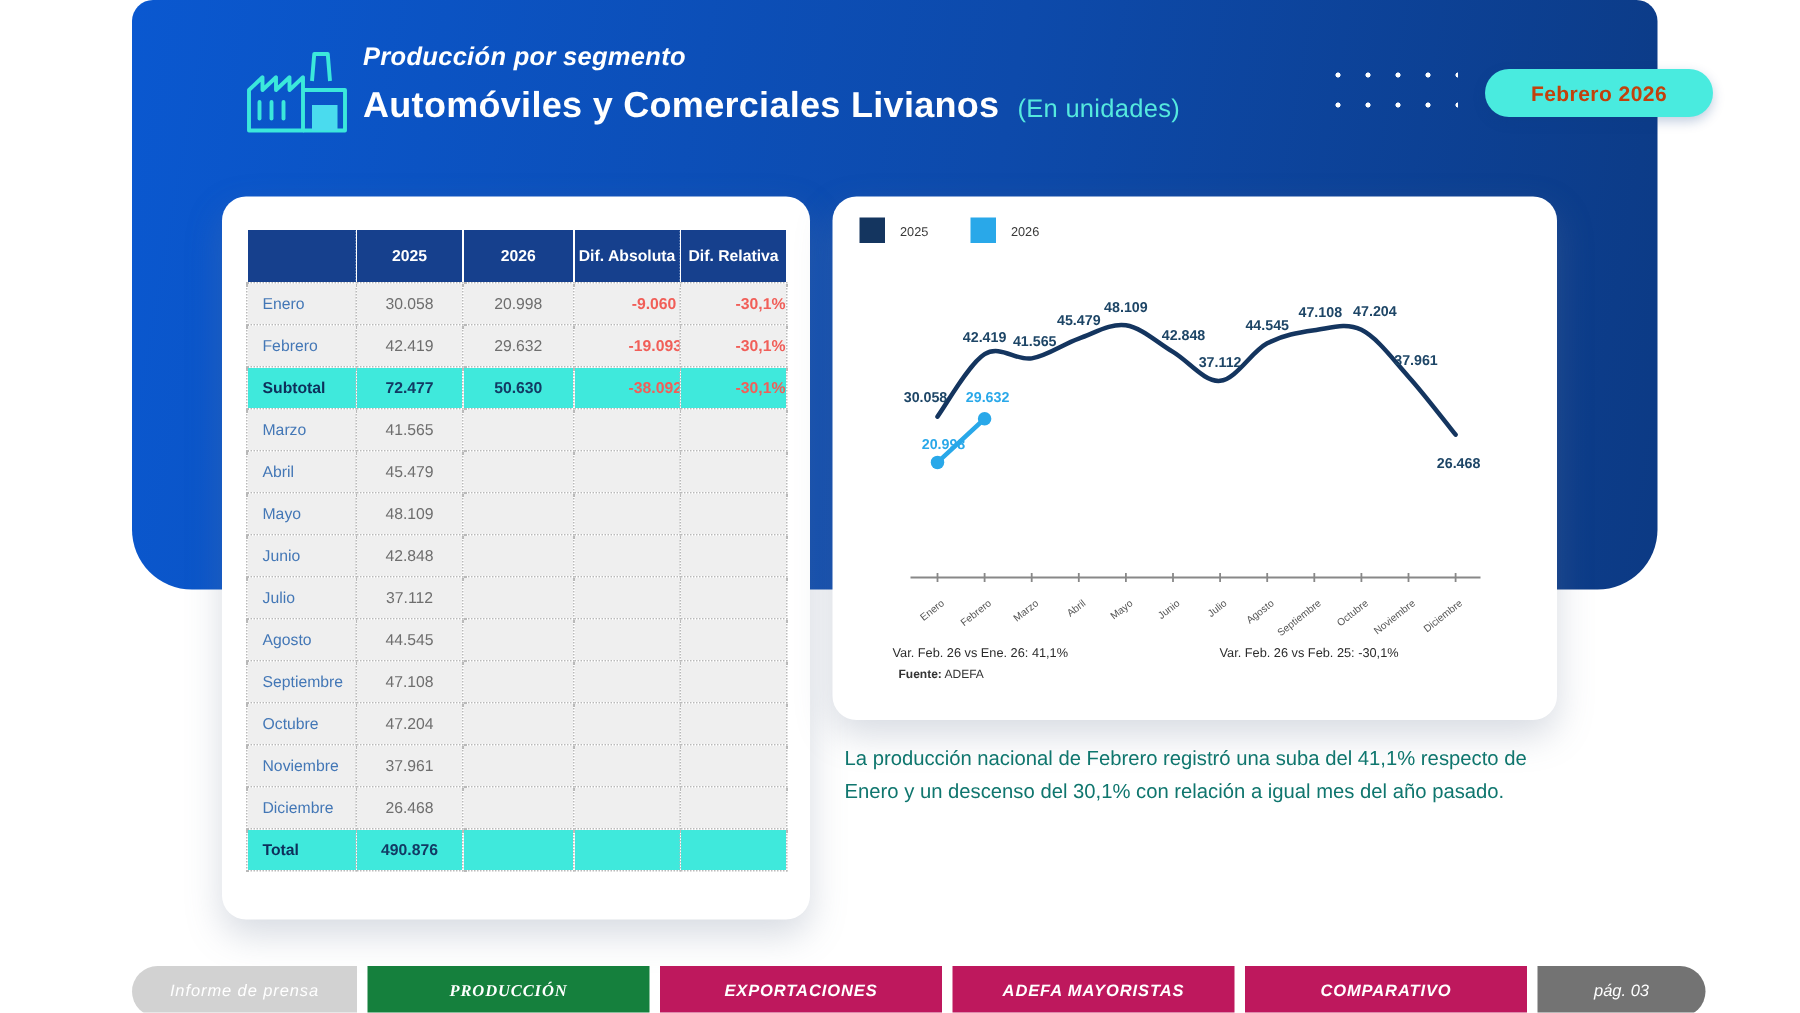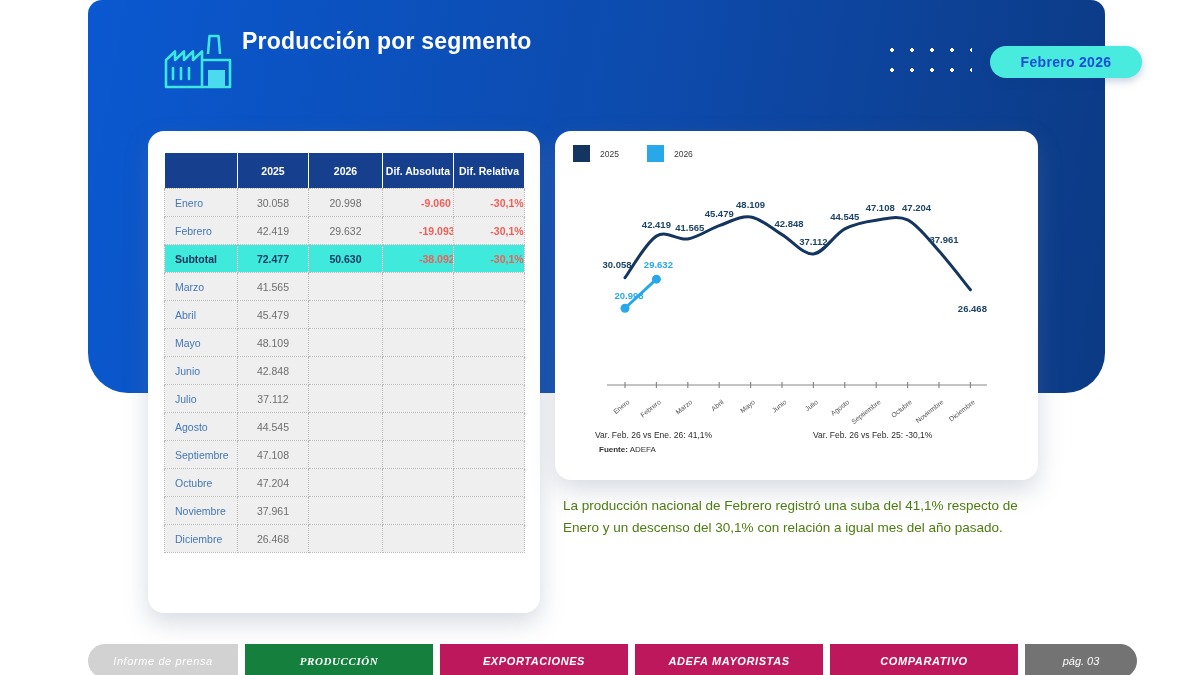--- a/index.html
+++ b/index.html
@@ -8,31 +8,31 @@
     font-family:"Liberation Sans",sans-serif;overflow:hidden;
   }
   
   .blue-panel{
     position:absolute;left:88px;top:0;width:1017px;height:393px;
     background:linear-gradient(100deg,#0a58d0 0%,#0d4aab 55%,#0c3a84 100%);
     border-radius:14px 14px 40px 40px;
   }
   .factory{position:absolute;left:72px;top:30px;}
   .titles{position:absolute;left:154px;top:28px;white-space:nowrap;}
-  .title-l1{font-size:23px;font-weight:bold;color:#ffffff;letter-spacing:.2px;}
+  .title-l1{font-size:17px;font-weight:bold;color:#ffffff;letter-spacing:.2px;font-style:italic;}
   .title-l2{font-size:24px;font-weight:bold;color:#ffffff;margin-top:9px;letter-spacing:.2px;}
   .title-sub{font-size:17px;font-weight:normal;color:#55e9de;margin-left:12px;}
   .dots{
     position:absolute;left:792px;top:38px;width:92px;height:50px;
     background-image:radial-gradient(circle,#ffffff 1.6px,rgba(255,255,255,0) 1.8px);
     background-size:20px 20px;background-position:2px 2px;
   }
   .badge{
     position:absolute;left:990px;top:46px;width:152px;height:32px;border-radius:17px;
-    background:#49EBDF;color:#1d4ed8;font-size:14px;font-weight:bold;
+    background:#49EBDF;color:#c2410c;font-size:14px;font-weight:bold;
     display:flex;align-items:center;justify-content:center;letter-spacing:.3px;
     box-shadow:0 3px 8px rgba(10,60,130,.25);
   }
   
   .table-card{
     position:absolute;left:148px;top:131px;width:392px;height:482px;background:#ffffff;
     border-radius:16px;box-shadow:0 10px 24px rgba(110,125,150,.28);
   }
   table{border-collapse:collapse;table-layout:fixed;width:360px;margin:21px 0 0 16px;}
   th,td{border:1px dotted #b9b9b9;overflow:hidden;white-space:nowrap;}
@@ -57,21 +57,21 @@
   .legend-item{display:flex;align-items:center;gap:10px;}
   .sq{width:17px;height:17px;display:inline-block;}
   .legend-label{font-size:8.5px;color:#3a3a3a;}
   .var-note{position:absolute;top:299px;font-size:8.5px;color:#2b2b2b;text-align:left;}
   .var1{left:40px;width:230px;}
   .var2{left:258px;width:215px;}
   .fuente{position:absolute;left:12px;top:314px;font-size:8px;color:#333333;}
   .fuente b{font-weight:bold;padding-left:32px;}
   
   .paragraphs{position:absolute;left:563px;top:495px;width:460px;}
-  .paragraphs p{margin:0 0 13px 0;font-size:13.5px;line-height:1.62;color:#4d7c0f;}
+  .paragraphs p{margin:0 0 13px 0;font-size:13.5px;line-height:1.62;color:#0f766e;}
   
   .footer-nav{position:absolute;left:88px;top:644px;height:48px;display:flex;gap:7px;}
   .nav-item{
     height:34px;display:flex;align-items:center;justify-content:center;
     color:#ffffff;font-size:11px;font-style:italic;font-weight:bold;letter-spacing:.6px;
     background:#be185d;cursor:default;
   }
   .nav-item.first{border-radius:17px 0 0 17px;background:#d2d2d2;font-weight:normal;}
   .nav-item.active{background:#15803d;font-family:Liberation Serif, serif;}
   .nav-page{
@@ -88,20 +88,23 @@
     <path d="M6,57 V30 L15,21.5 V30 L24,21.5 V30 L33,21.5 V30 L42,21.5 V57 Z" stroke="#3BE8DB" stroke-width="2.6" stroke-linejoin="round" fill="none"></path>
     <path d="M42,30 H70 V57 H42" stroke="#3BE8DB" stroke-width="2.6" stroke-linejoin="round" fill="none"></path>
     <path d="M48,24 L49.5,6 H58.5 L60,24" stroke="#3BE8DB" stroke-width="2.6" stroke-linejoin="round" fill="none"></path>
     <line x1="13" y1="38" x2="13" y2="49" stroke="#3BE8DB" stroke-width="2.6" stroke-linecap="round"></line>
     <line x1="21" y1="38" x2="21" y2="49" stroke="#3BE8DB" stroke-width="2.6" stroke-linecap="round"></line>
     <line x1="29" y1="38" x2="29" y2="49" stroke="#3BE8DB" stroke-width="2.6" stroke-linecap="round"></line>
     <rect x="48" y="40" width="17" height="17" fill="#4ADBEE"></rect>
   </svg>
   <div class="titles">
     <div class="title-l1">Producción por segmento</div>
+    <div class="title-l2">
+      <span>Automóviles y Comerciales Livianos</span><span class="title-sub">(En unidades)</span>
+    </div>
   </div>
   <div class="dots"></div>
 </div>
 
 <div class="badge">Febrero 2026</div>
 
 <div class="table-card">
   <table id="prod-table">
       <colgroup>
         <col style="width: 73px;">
@@ -200,20 +203,27 @@
         <tr class="month">
           <td class="mon">Noviembre</td>
           <td class="val">37.961</td>
           <td class="val"></td>
           <td class="neg"></td>
           <td class="neg"></td>
         </tr>
         <tr class="month">
           <td class="mon">Diciembre</td>
           <td class="val">26.468</td>
+          <td class="val"></td>
+          <td class="neg"></td>
+          <td class="neg"></td>
+        </tr>
+        <tr class="total">
+          <td class="mon">Total</td>
+          <td class="val">490.876</td>
           <td class="val"></td>
           <td class="neg"></td>
           <td class="neg"></td>
         </tr>
       </tbody>
     </table>
 </div>
 
 <div class="chart-card">
   <div class="legend">

